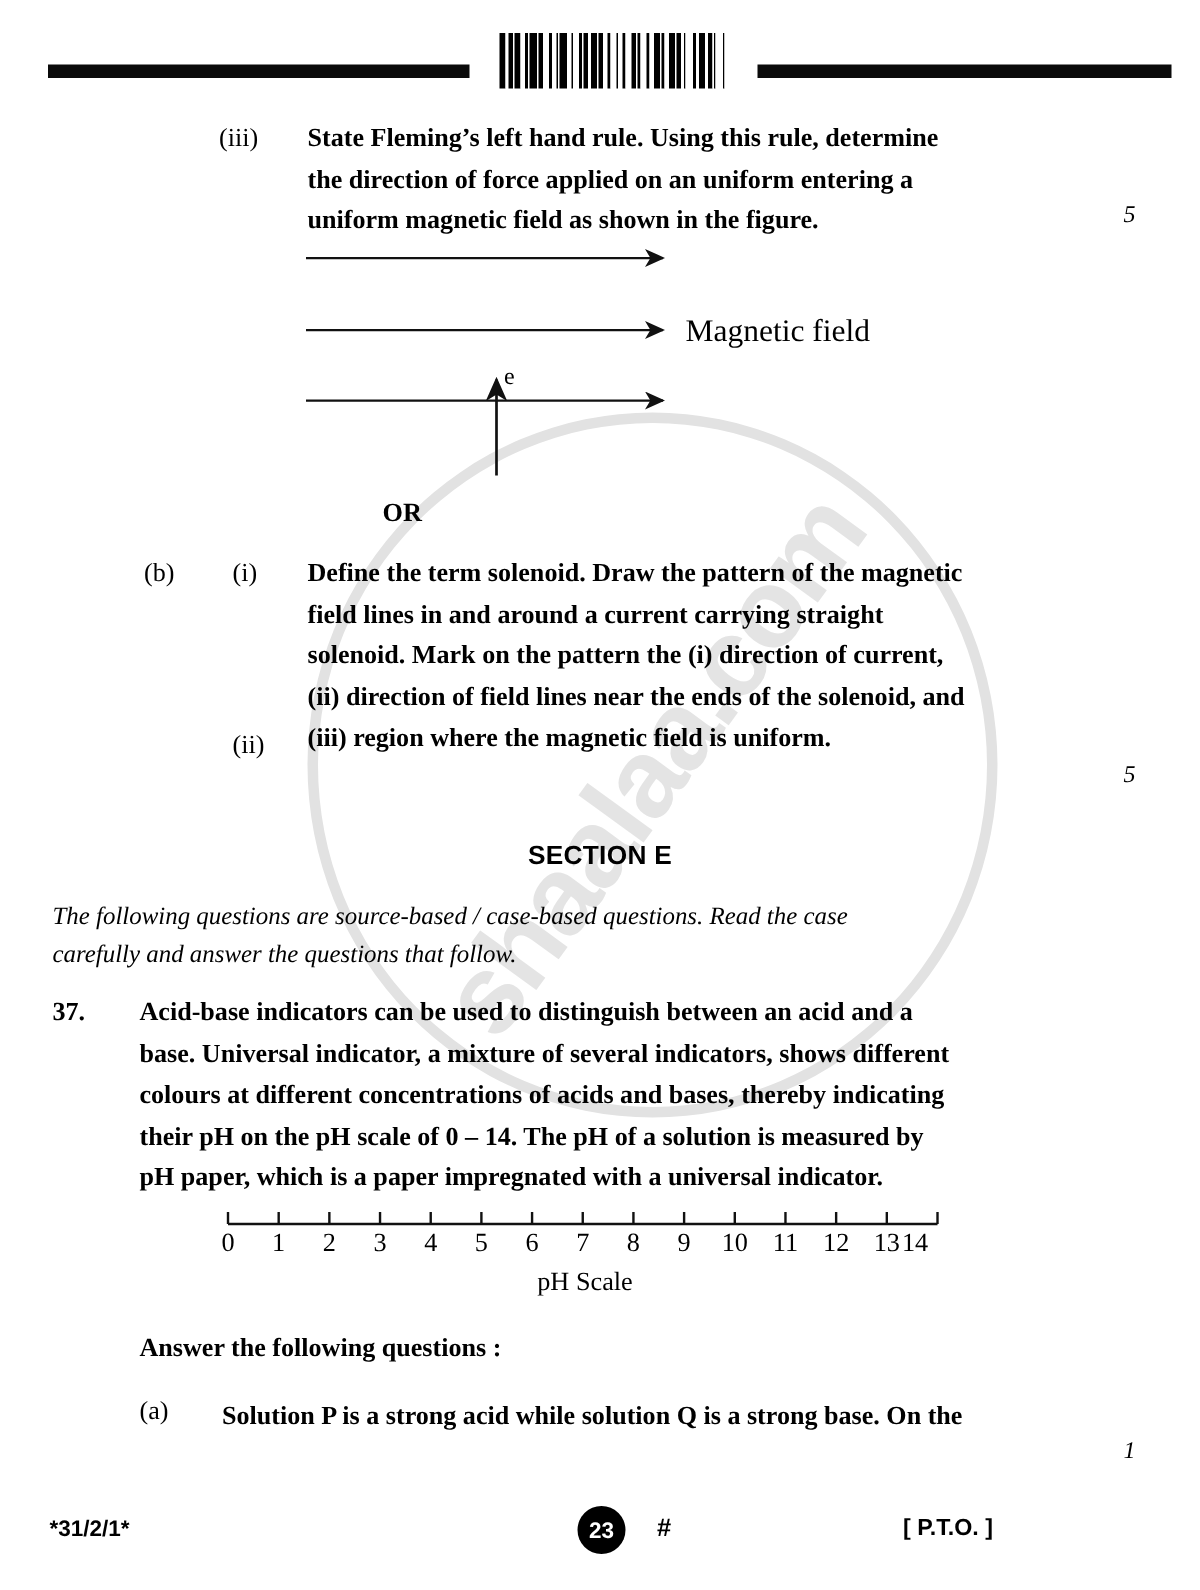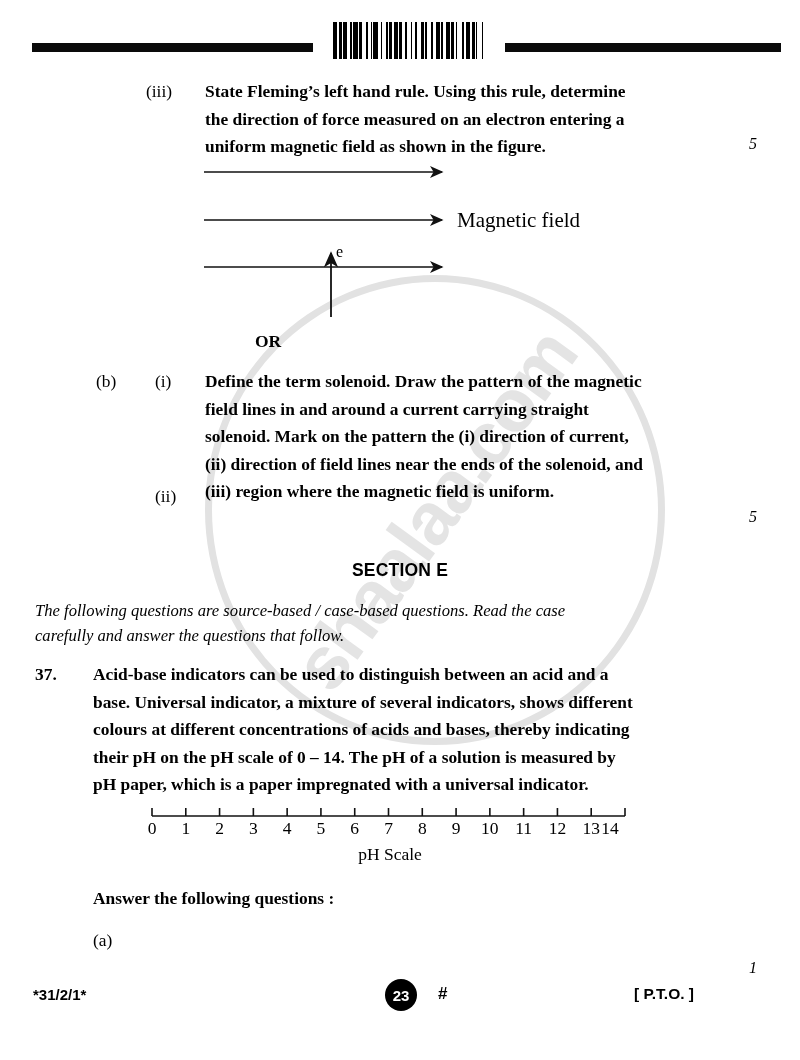--- a/index.html
+++ b/index.html
@@ -172,25 +172,24 @@
     left: 0;
     width: 520px;
     text-align: center;
     font-size: 17.5px;
   }
 
   
   #footer {
     position: absolute;
     left: 0;
-    top: 979px;
+    top: 1004px;
     width: 690px;
     height: 44px;
     z-index: 3;
-    padding-left: 32px;
   }
   #footer .code {
     position: absolute;
     left: 33px; top: 7px;
     font-family: "Liberation Sans", "DejaVu Sans", sans-serif;
     font-size: 15px;
     font-weight: 700;
   }
   #footer .page-badge {
     position: absolute;
@@ -294,21 +293,21 @@
         <span style="width:0.9433962264150944%;background:#000000;"></span>
         <span style="width:2.8301886792452833%;background:#ffffff;"></span>
         <span style="width:0.9433962264150944%;background:#000000;"></span>
         <span style="width:1.8867924528301887%;background:#ffffff;"></span>
       </div>
   </div>
 
   <div class="label" style="left:146px; top:78px;">(iii)</div>
   <div class="block qtext" style="left:205px; top:78px; width:515px;">
     <div>State Fleming’s left hand rule. Using this rule, determine</div>
-    <div>the direction of force measured on an electron entering a</div>
+    <div>the direction of force applied on an uniform entering a</div>
     <div class="lastline">uniform magnetic field as  shown in the figure.</div>
   </div>
   <div class="marks" style="left:749px; top:135px;">5</div>
 
   <div id="field-diagram">
     <svg width="420" height="160" viewBox="0 0 420 160">
       <defs>
         <marker id="ah" markerWidth="9" markerHeight="8" refX="8" refY="4" orient="auto">
           <path d="M0,0 L9,4 L0,8 L2.4,4 Z" fill="#111111"></path>
         </marker>
@@ -399,20 +398,21 @@
       </div>
     <div class="axis-caption">pH Scale</div>
   </div>
 
   <div class="block qtext" style="left:93px; top:885px; width:500px;">
     <div class="lastline">Answer the following questions :</div>
   </div>
 
   <div class="label" style="left:93px; top:927px;">(a)</div>
   <div class="block qtext" style="left:148px; top:927px; width:572px; line-height:33px;">
+    <div>Solution P is a strong acid while solution Q is a strong base. On the</div>
   </div>
   <div class="marks" style="left:749px; top:959px;">1</div>
 
   <div id="footer">
     <div class="code">*31/2/1*</div>
     <div class="page-badge">23</div>
     <div class="hash">#</div>
     <div class="pto">[ P.T.O. ]</div>
   </div>
 

